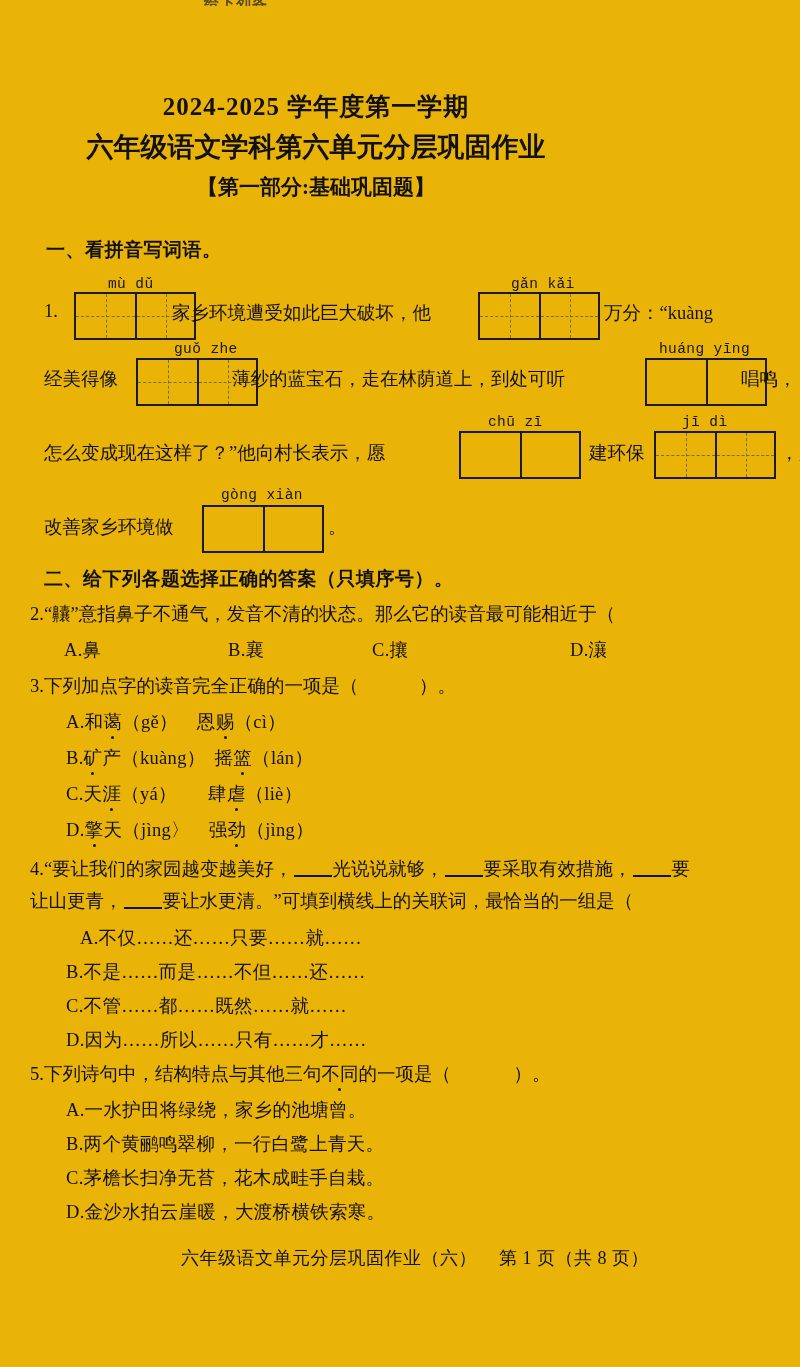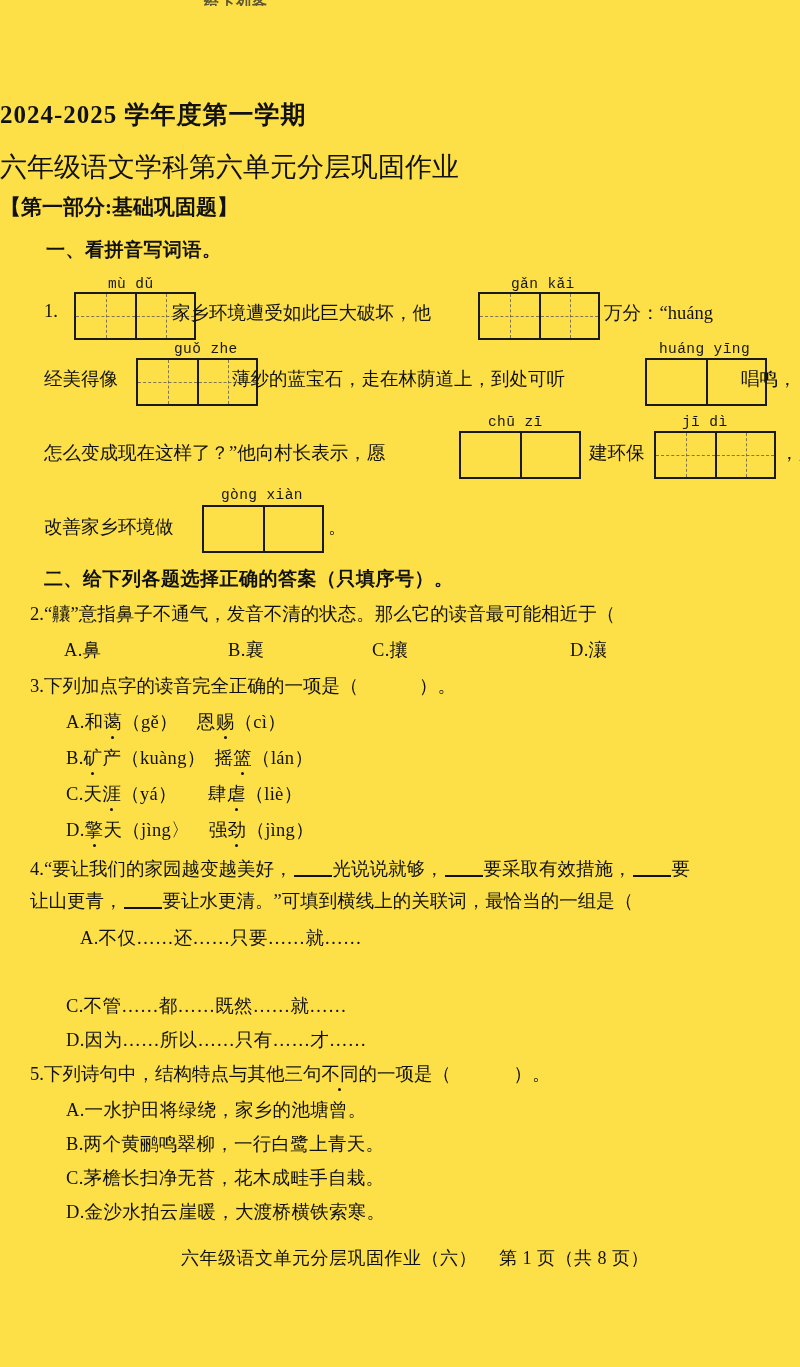--- a/index.html
+++ b/index.html
@@ -12,21 +12,21 @@
     height: 1367px;
     position: relative;
     overflow: hidden;
     font-family: "Liberation Serif", "DejaVu Serif", serif;
     color: #111111;
   }
   .page {
     position: relative;
     width: 800px;
     height: 1367px;
-    background: #fde047;
+    background: #eab308;
   }
 
   
   .scan-crumb {
     position: absolute;
     top: -6px;
     left: 172px;
     font-size: 15px;
     font-weight: 700;
     letter-spacing: 1px;
@@ -34,37 +34,38 @@
     opacity: .75;
     white-space: nowrap;
     overflow: hidden;
     height: 12px;
     font-family: "Liberation Serif", serif;
   }
 
   
   .title-block {
     position: absolute;
-    top: 96px;
+    top: 88px;
     left: 0;
     width: 632px;
+    text-align: center;
   }
   .title-1 {
     font-size: 25px;
     font-weight: 700;
     letter-spacing: 1px;
     line-height: 38px;
     font-family: "Liberation Serif", "DejaVu Serif", serif;
   }
   .title-2 {
     font-size: 27px;
-    font-weight: 400;
+    font-weight: 700;
     letter-spacing: 0px;
     line-height: 38px;
-    margin-top: 14px;
+    margin-top: 2px;
   }
   .title-3 {
     font-size: 21px;
     font-weight: 700;
     line-height: 34px;
     margin-top: 4px;
     letter-spacing: 0px;
   }
 
   
@@ -205,21 +206,21 @@
     <div class="cell" style="width:59px;">
         <i class="vmid"></i>
         <i class="hmid"></i>
       </div>
     <div class="cell" style="width:59px;">
         <i class="vmid"></i>
         <i class="hmid"></i>
       </div>
   </div>
 
-  <div class="abs body-txt" style="left:604px; top:300px;">万分：“huáng</div>
+  <div class="abs body-txt" style="left:604px; top:300px;">万分：“kuàng</div>
 
   <div class="pinyin" style="left:152px; top:341px;">guǒ zhe</div>
   <div class="pinyin" style="left:637px; top:341px;">huáng yīng</div>
 
   <div class="abs body-txt" style="left:44px; top:366px;">经美得像</div>
 
   <div class="boxes dashh" style="left:136px; top:358px; width:122px; height:48px;">
     <div class="cell" style="width:59px;">
         <i class="vmid"></i>
         <i class="hmid"></i>
@@ -323,20 +324,23 @@
     <span>4.</span><span>“要让我们的家园越变越美好，</span><span class="ul"></span><span>光说说就够，</span><span class="ul"></span><span>要采取有效措施，</span><span class="ul"></span><span>要</span>
   </div>
 
   <div class="abs body-txt" style="left:30px; top:888px;">
     <span>让山更青，</span><span class="ul"></span><span>要让水更清。”可填到横线上的关联词，最恰当的一组是（</span>
   </div>
 
   <div class="abs opt-txt" style="left:80px; top:925px;">
     <span>A.</span><span>不仅……还……只要……就……</span>
   </div>
+  <div class="abs opt-txt" style="left:66px; top:959px;">
+    <span>B.</span><span>不是……而是……不但……还……</span>
+  </div>
   <div class="abs opt-txt" style="left:66px; top:993px;">
     <span>C.</span><span>不管……都……既然……就……</span>
   </div>
   <div class="abs opt-txt" style="left:66px; top:1027px;">
     <span>D.</span><span>因为……所以……只有……才……</span>
   </div>
 
   <div class="abs body-txt" style="left:30px; top:1061px;">
     <span>5.</span><span>下列诗句中，结构特点与其他三句</span><span class="dotchar">不同</span><span>的一项是（</span>
     <span style="display:inline-block;width:58px;"></span><span>）。</span>

